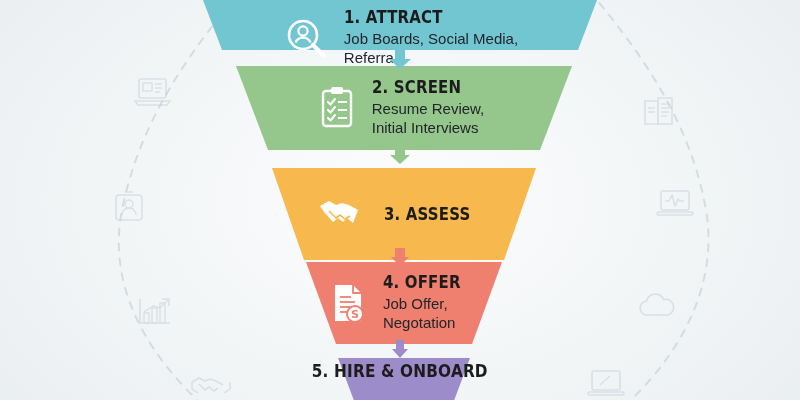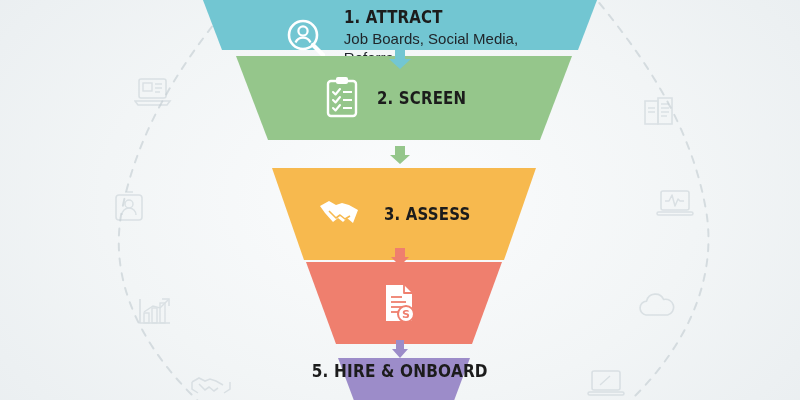--- a/index.html
+++ b/index.html
@@ -96,21 +96,21 @@
     font-family: "Liberation Sans", sans-serif;
     font-size: 15px;
     color: #20262b;
     line-height: 1.3;
     margin-top: 2px;
     white-space: pre-line;
   }
 
   
   #stage-1 { top: -34px;  height: 84px; }
-  #stage-2 { top: 56px;   height: 84px; }
+  #stage-2 { top: 66px;   height: 84px; }
   #stage-3 { top: 168px;  height: 92px; padding-left: 16px; }
   #stage-4 { top: 262px;  height: 82px; }
   #stage-5 { top: 358px;  height: 64px; }
 
   #stage-1 .stage-body { padding-top: 30px; }
   #stage-1 .stage-text { max-width: 210px; }
   #stage-2 .stage-text { max-width: 190px; }
   #stage-3 .stage-text { max-width: 160px; }
   #stage-4 .stage-text { max-width: 130px; }
 
@@ -262,20 +262,22 @@
             <path d="M12 17 l2.5 2.5 L19 14" fill="none" stroke="#ffffff" stroke-width="2.1" stroke-linecap="round" stroke-linejoin="round"></path>
             <path d="M12 25 l2.5 2.5 L19 22" fill="none" stroke="#ffffff" stroke-width="2.1" stroke-linecap="round" stroke-linejoin="round"></path>
             <path d="M12 33 l2.5 2.5 L19 30" fill="none" stroke="#ffffff" stroke-width="2.1" stroke-linecap="round" stroke-linejoin="round"></path>
             <line x1="22" y1="17" x2="31" y2="17" stroke="#ffffff" stroke-width="2"></line>
             <line x1="22" y1="25" x2="31" y2="25" stroke="#ffffff" stroke-width="2"></line>
             <line x1="22" y1="33" x2="31" y2="33" stroke="#ffffff" stroke-width="2"></line>
           </svg>
         </span>
         <div class="stage-text">
           <div class="stage-title">2. SCREEN</div>
+          <div class="stage-sub">Resume Review,
+Initial Interviews</div>
         </div>
       </div>
     </div>
 
     <svg class="connector" style="top:146px;" width="24" height="18" viewBox="0 0 24 18">
       <path d="M7 0 h10 v9 h5 l-10 9 -10 -9 h5 z" fill="#95c68b"></path>
     </svg>
 
     <div class="stage" id="stage-3">
       <svg class="band" viewBox="0 0 800 92" preserveAspectRatio="none">
@@ -308,20 +310,25 @@
             <path d="M6 4 h18 l8 8 v28 h-26 z" fill="#ffffff"></path>
             <path d="M24 4 v8 h8" fill="none" stroke="#ef7f6e" stroke-width="1.8" stroke-linejoin="round"></path>
             <line x1="11" y1="16" x2="22" y2="16" stroke="#ef7f6e" stroke-width="1.8"></line>
             <line x1="11" y1="21" x2="26" y2="21" stroke="#ef7f6e" stroke-width="1.8"></line>
             <line x1="11" y1="26" x2="26" y2="26" stroke="#ef7f6e" stroke-width="1.8"></line>
             <line x1="11" y1="31" x2="20" y2="31" stroke="#ef7f6e" stroke-width="1.8"></line>
             <circle cx="26" cy="33" r="8" fill="#ffffff" stroke="#ef7f6e" stroke-width="2"></circle>
             <text x="26" y="37" text-anchor="middle" font-family="DejaVu Sans, sans-serif" font-size="11" font-weight="bold" fill="#ef7f6e">S</text>
           </svg>
         </span>
+        <div class="stage-text">
+          <div class="stage-title">4. OFFER</div>
+          <div class="stage-sub">Job Offer,
+Negotation</div>
+        </div>
       </div>
     </div>
 
     <svg class="connector" style="top:340px;" width="20" height="18" viewBox="0 0 20 18">
       <path d="M6 0 h8 v9 h4 l-8 9 -8 -9 h4 z" fill="#9c8cc9"></path>
     </svg>
 
     <div class="stage" id="stage-5">
       <svg class="band" viewBox="0 0 800 64" preserveAspectRatio="none">
         <polygon points="338,0 470,0 446,64 362,64" fill="#9c8cc9"></polygon>

